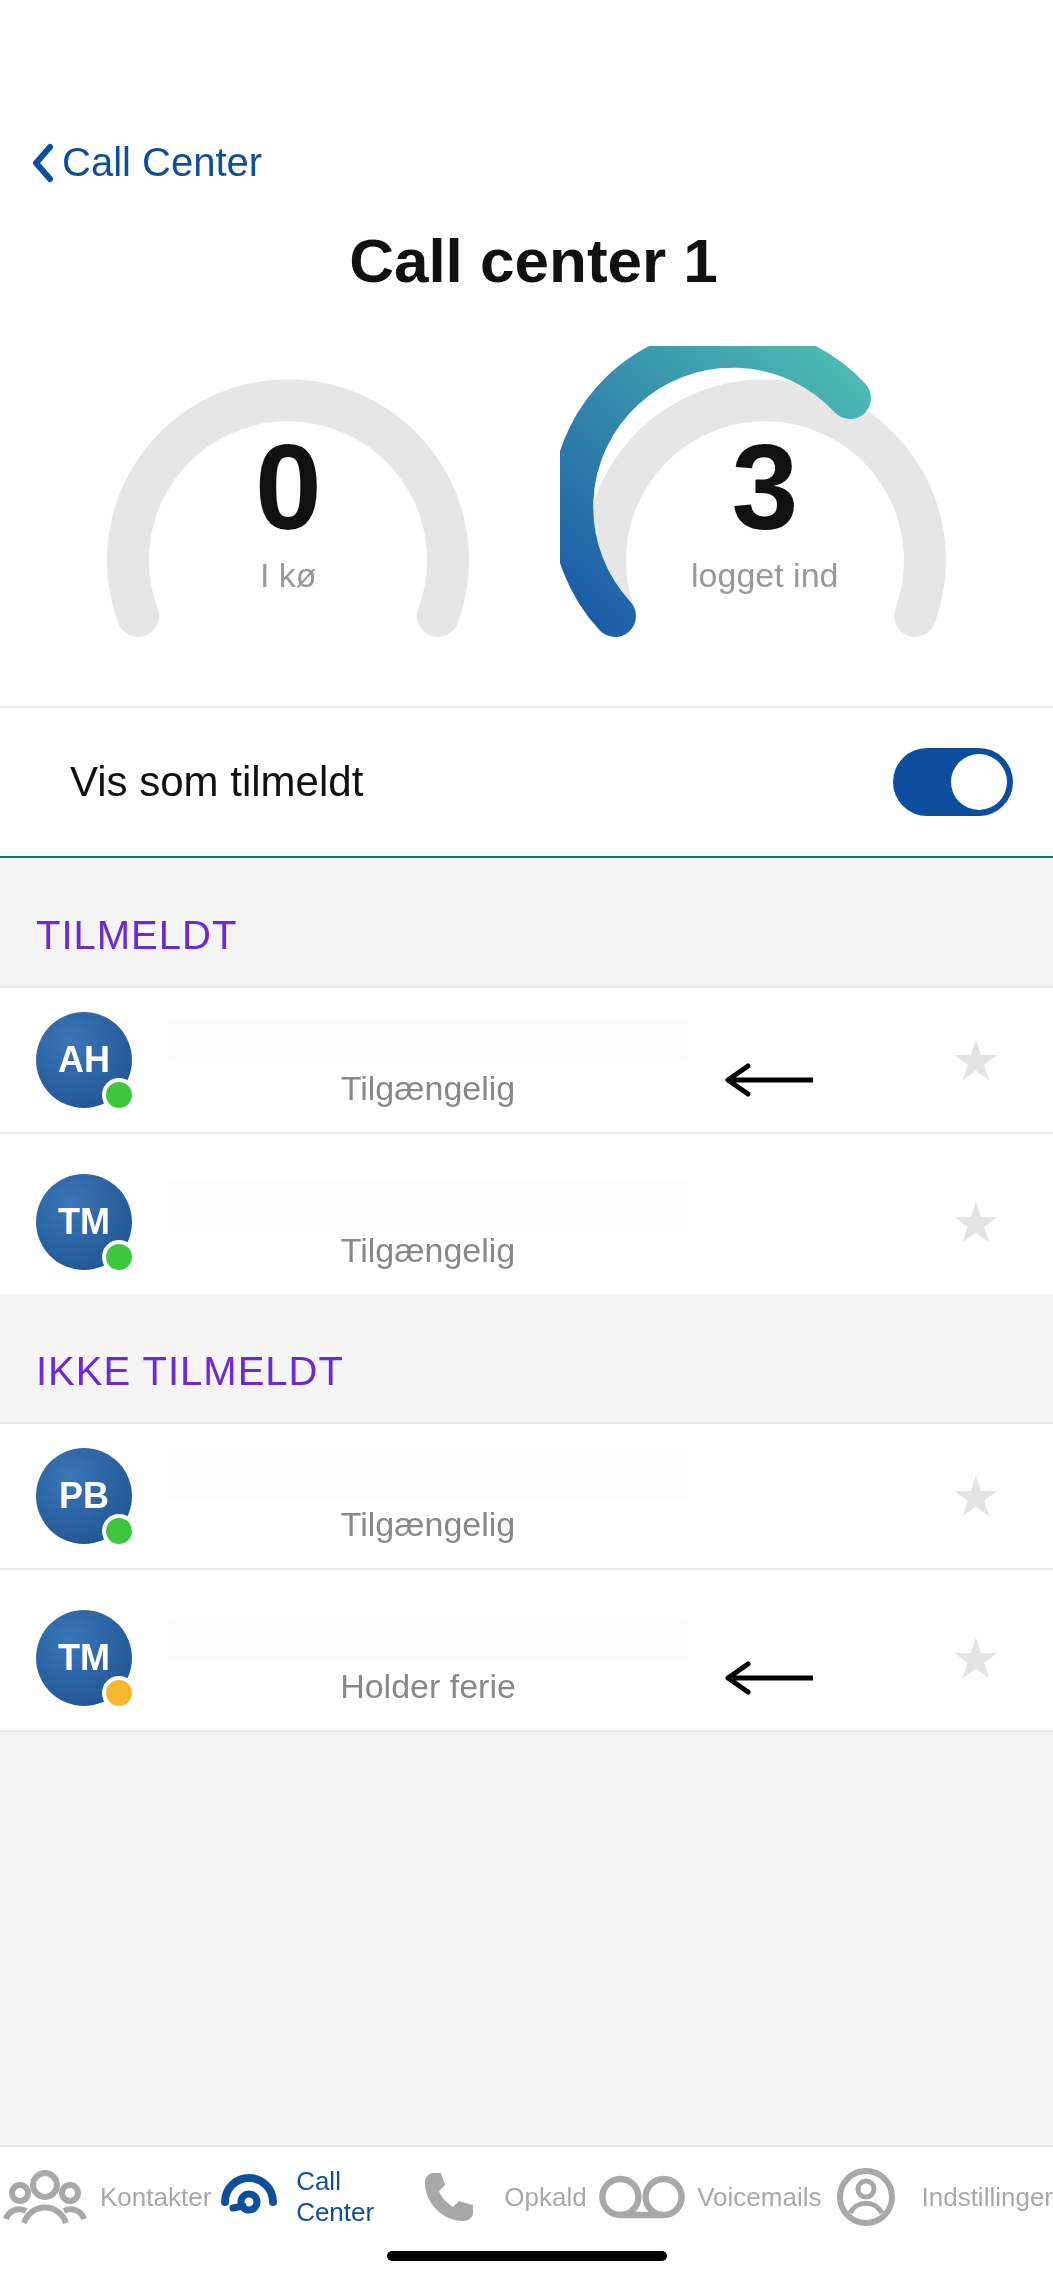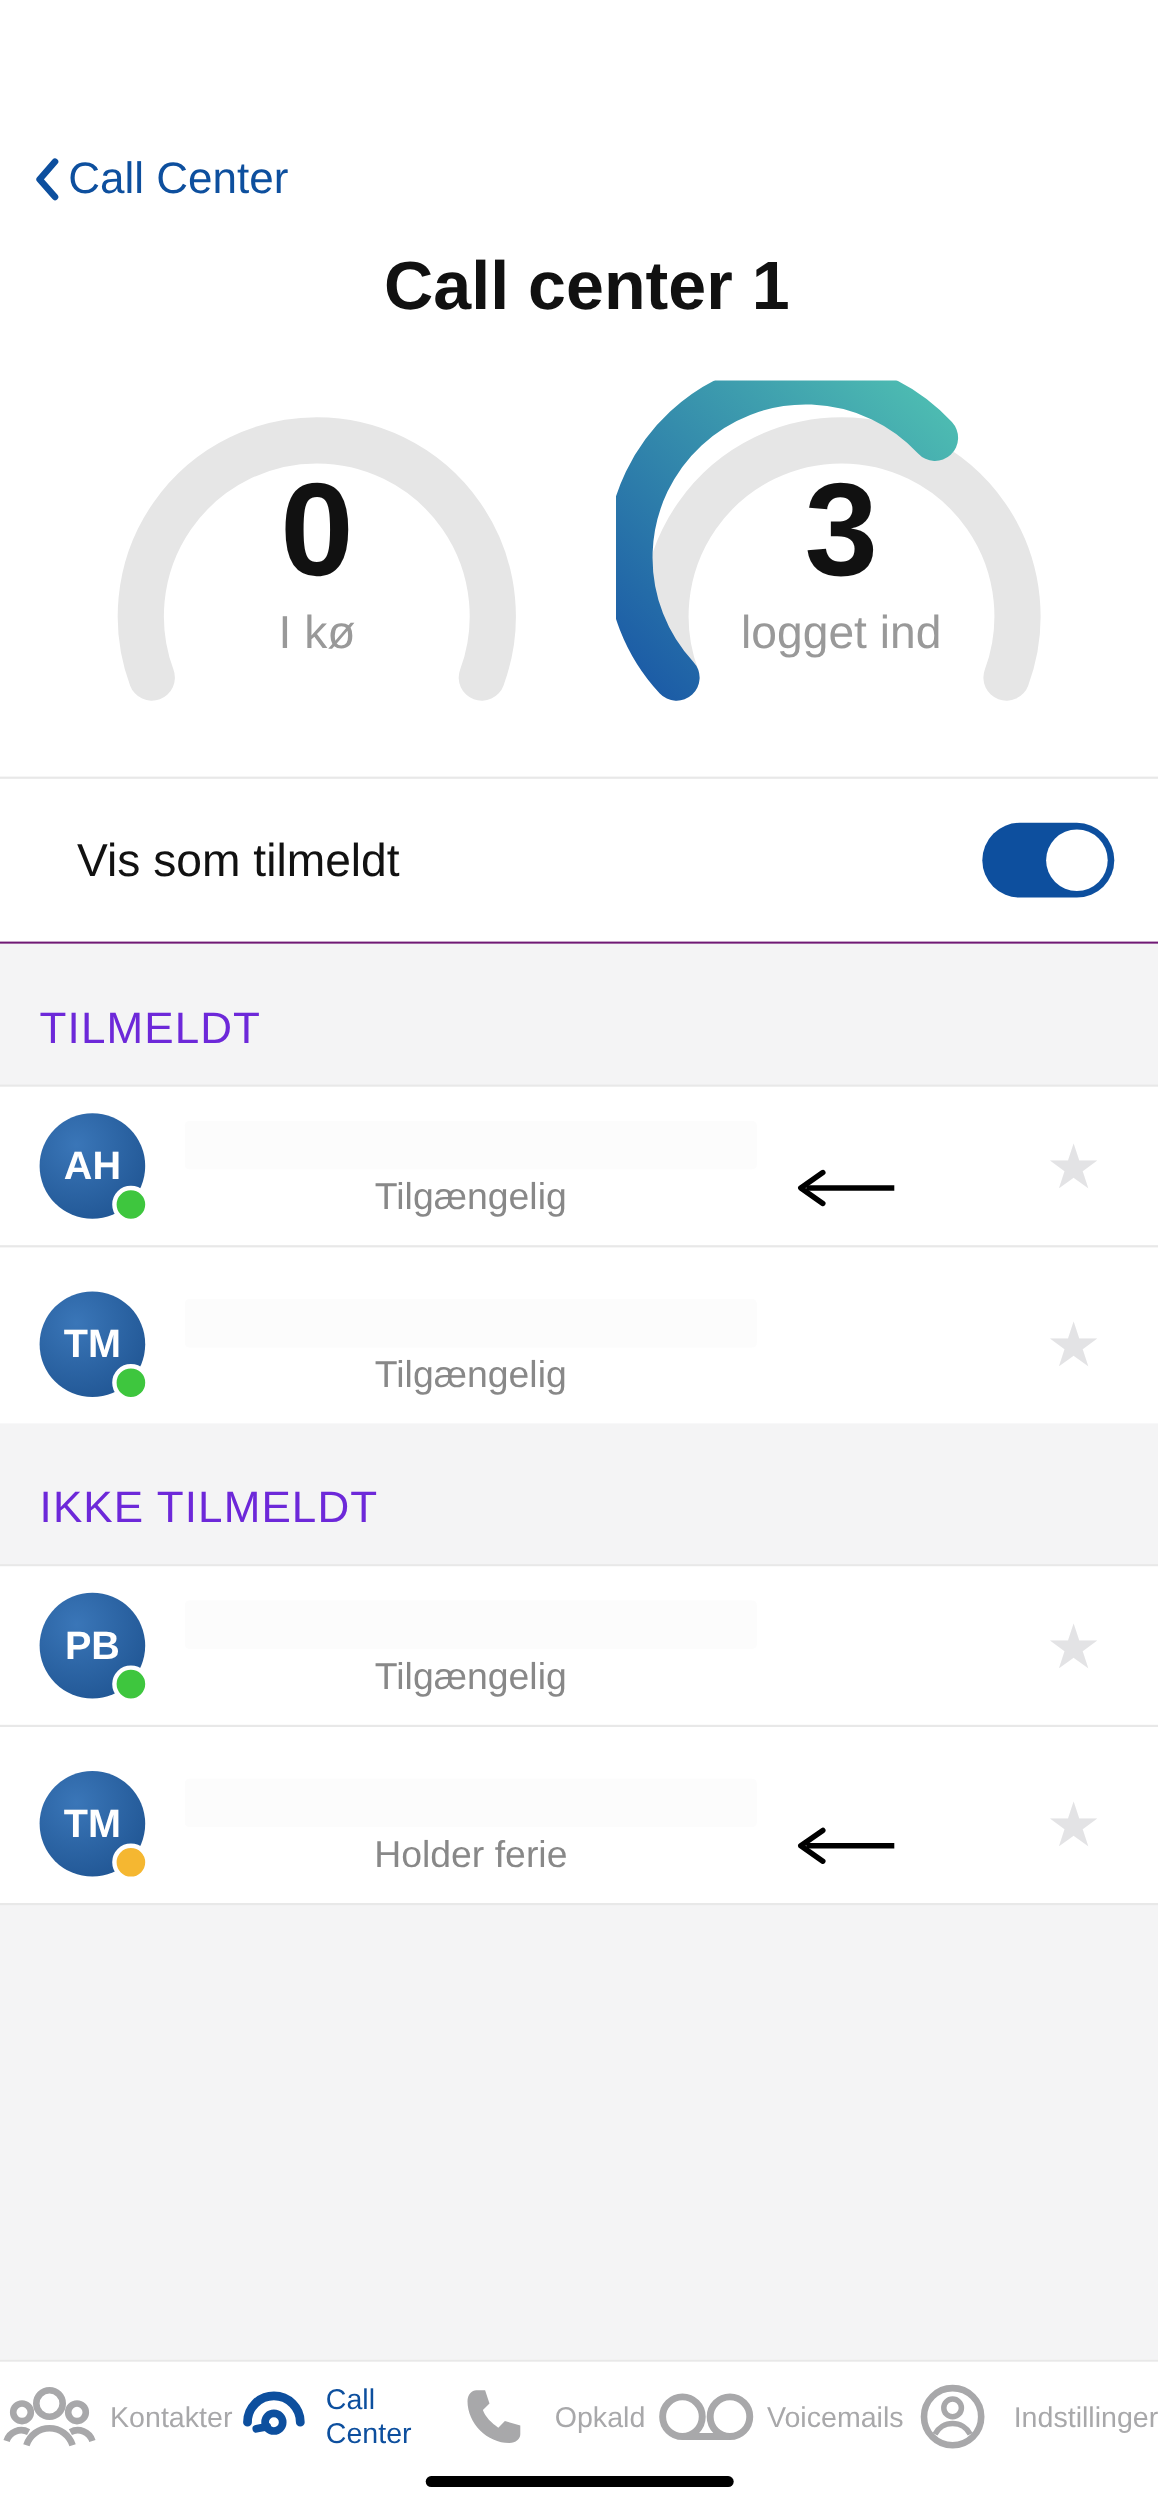--- a/index.html
+++ b/index.html
@@ -55,31 +55,31 @@
   }
   .gauge svg { position: absolute; top: 0; left: 0; width: 410px; height: 300px; }
   .gauge-value {
     font-size: 120px;
     font-weight: 800;
     color: #111;
     margin-top: 20px;
     z-index: 2;
   }
   .gauge-label {
-    font-size: 42px;
+    font-size: 34px;
     color: #999;
     font-weight: 400;
     z-index: 2;
   }
   .toggle-row {
     display: flex;
     align-items: center;
     justify-content: space-between;
     padding: 40px 40px 40px 70px;
-    border-bottom: 2px solid #701a75;
+    border-bottom: 2px solid #0f766e;
   }
   .toggle-label {
     font-size: 42px;
     color: #111;
     font-weight: 500;
   }
   .toggle {
     width: 120px;
     height: 68px;
     border-radius: 40px;

